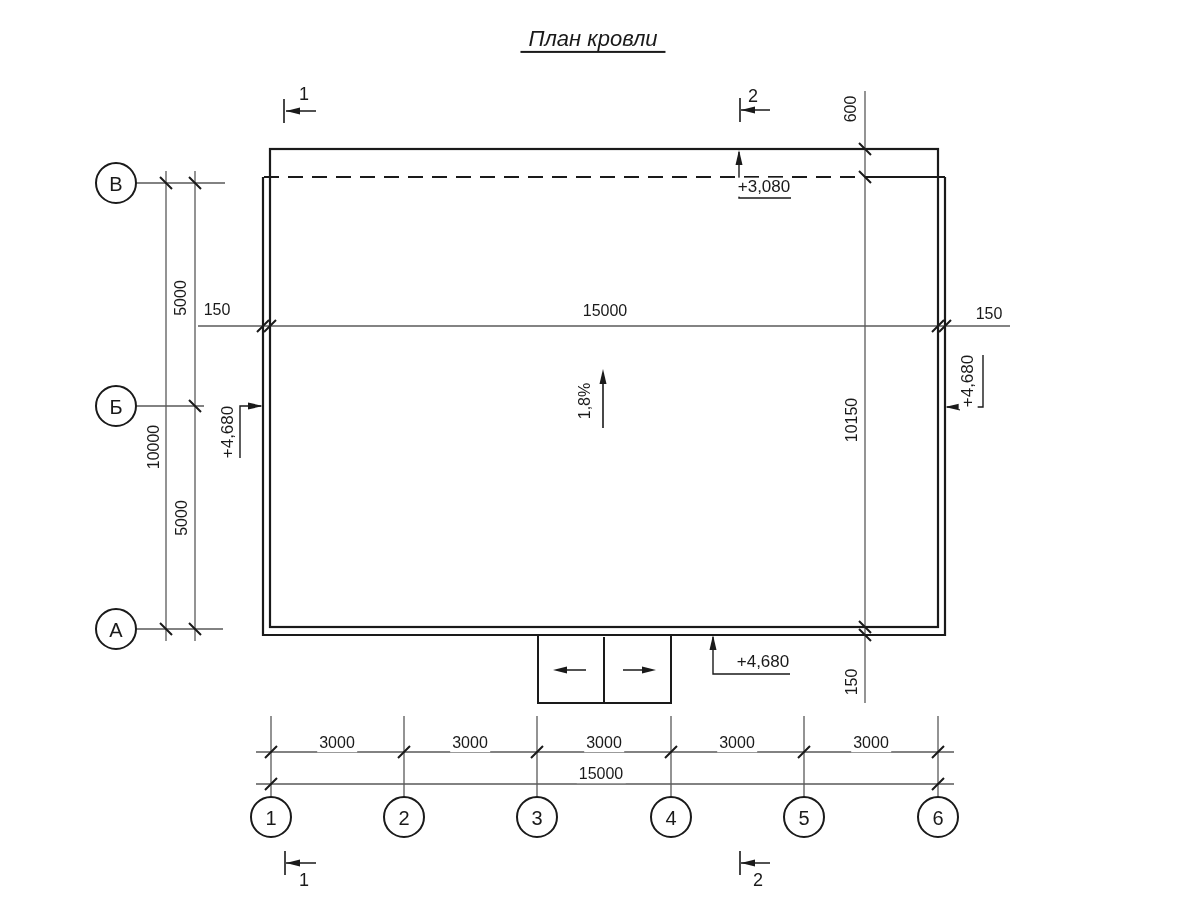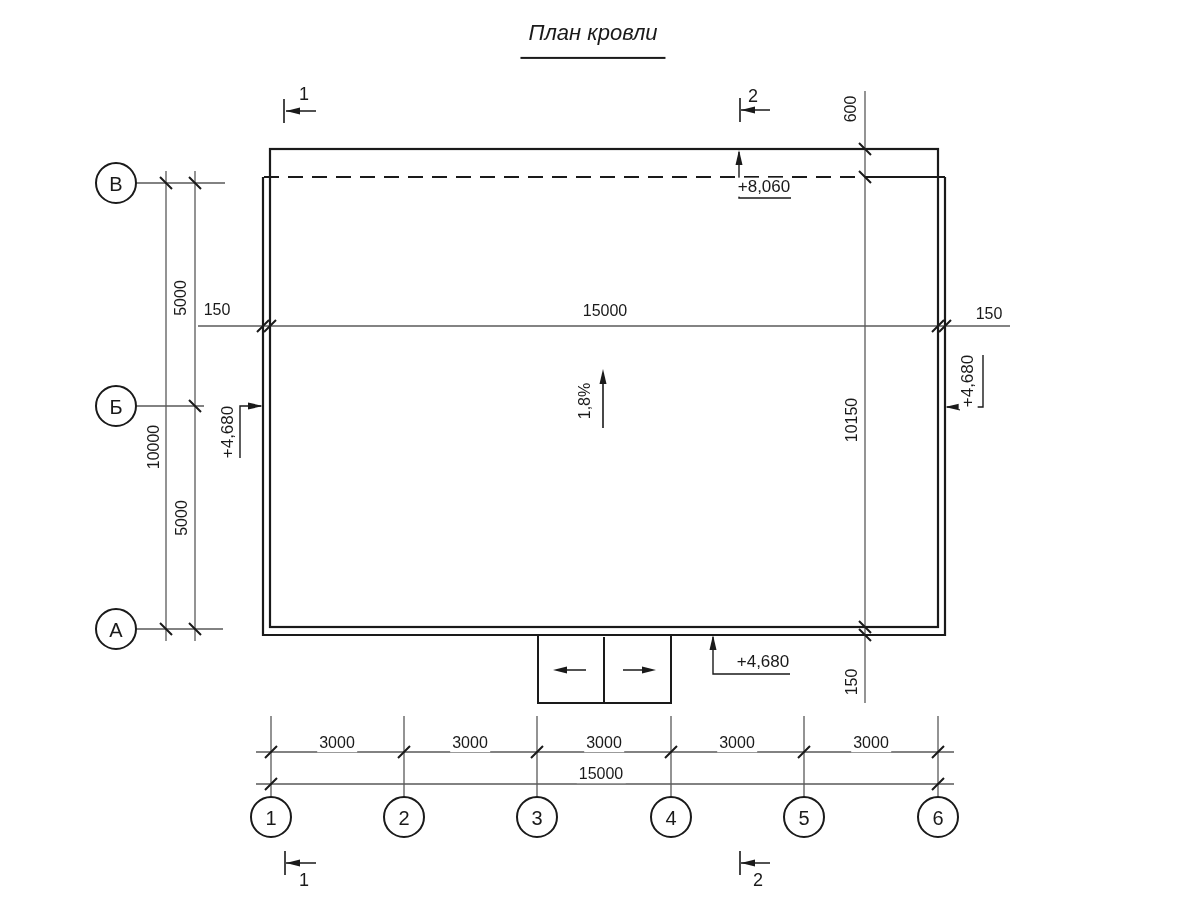--- a/index.html
+++ b/index.html
@@ -23,21 +23,21 @@
     padding:0 2px;
   }
   .rot{transform:translate(-50%,-50%) rotate(-90deg);}
   .elev{font-size:17px;}
   .axis{font-size:20px;padding:0;background:transparent;}
   .cut{font-size:18px;background:transparent;}
   .title{
     font-size:22px;
     font-style:italic;
     border-bottom:2px solid #1a1a1a;
-    padding:0 8px 12px 8px;
+    padding:0 8px 0 8px;
   }
 </style>
 </head>
 <body>
 
 <div class="canvas">
 
   <svg width="1200" height="900" viewBox="0 0 1200 900">
 
     <g stroke="#1a1a1a" stroke-width="2.2" fill="none">
@@ -115,21 +115,21 @@
     </g>
   </svg>
 
   <div class="lbl title" style="left:593px;top:40px;">План кровли</div>
 
   <div class="lbl cut" style="left:304px;top:95px;">1</div>
   <div class="lbl cut" style="left:753px;top:97px;">2</div>
   <div class="lbl cut" style="left:304px;top:881px;">1</div>
   <div class="lbl cut" style="left:758px;top:881px;">2</div>
 
-  <div class="lbl elev" style="left:764px;top:187px;">+8,060</div>
+  <div class="lbl elev" style="left:764px;top:187px;">+3,080</div>
   <div class="lbl elev rot" style="left:228px;top:432px;">+4,680</div>
   <div class="lbl elev rot" style="left:968px;top:381px;">+4,680</div>
   <div class="lbl elev" style="left:763px;top:662px;">+4,680</div>
 
   <div class="lbl rot" style="left:585px;top:401px;">1,8%</div>
 
   <div class="lbl rot" style="left:181px;top:298px;">5000</div>
   <div class="lbl rot" style="left:154px;top:447px;">10000</div>
   <div class="lbl rot" style="left:182px;top:518px;">5000</div>
 

